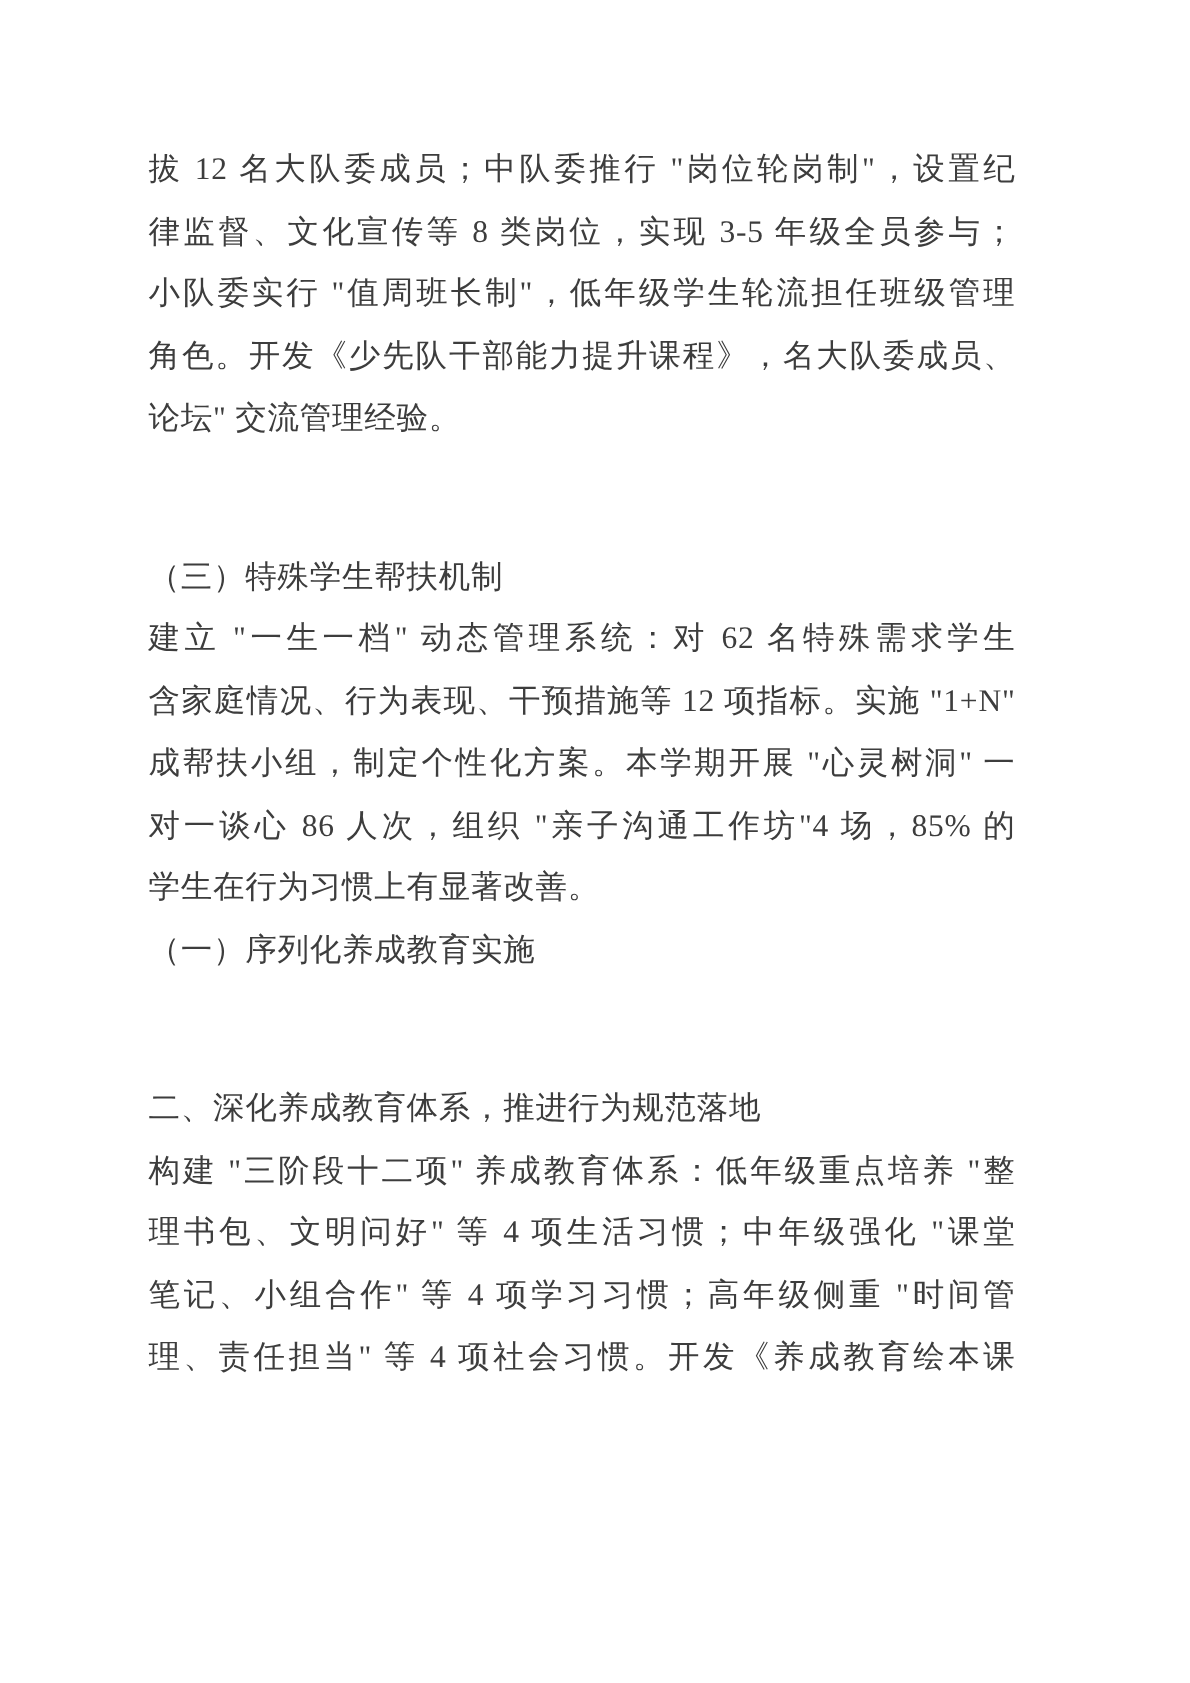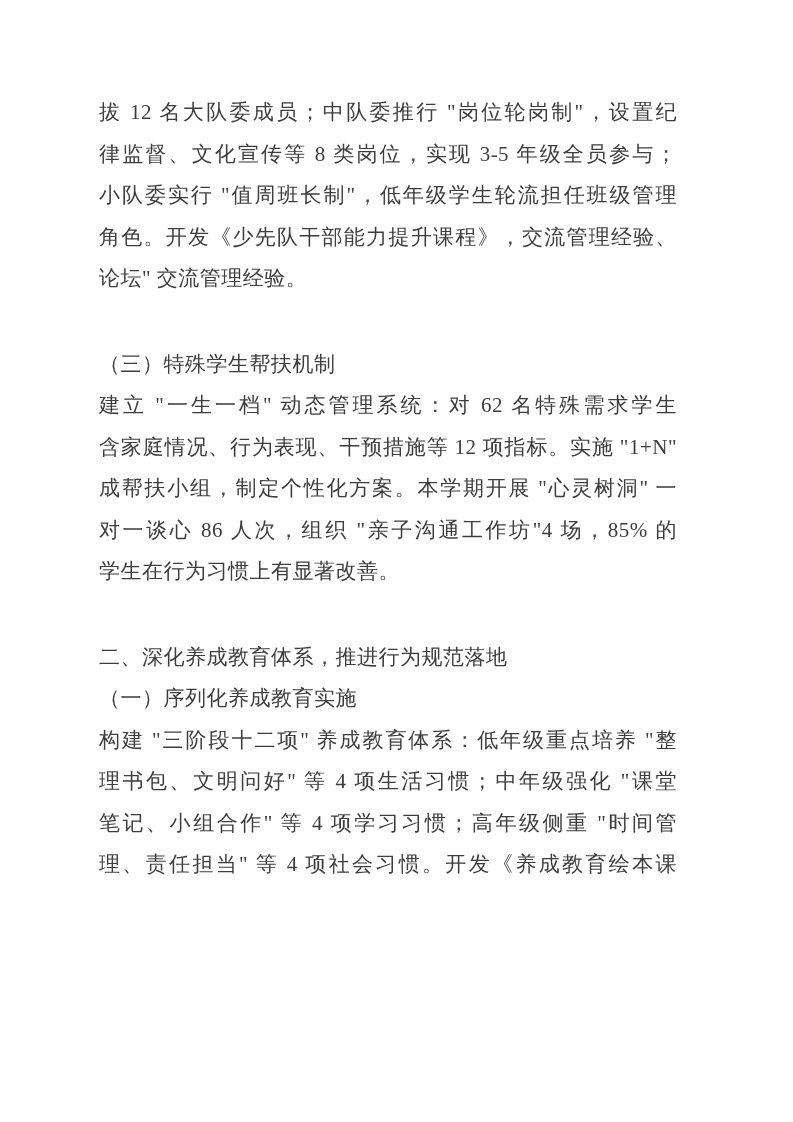--- a/index.html
+++ b/index.html
@@ -29,58 +29,58 @@
     font-size: 21px;
     line-height: 41.5px;
     letter-spacing: 0.5px;
     color: #3d3d3d;
     font-weight: 400;
   }
   .para {
     margin: 0;
   }
   .para.gap-before {
-    margin-top: 44px;
+    margin-top: 64px;
   }
   .line {
     text-align: justify;
     text-align-last: left;
     white-space: normal;
   }
   .line.fill {
     text-align-last: justify;
   }
 </style>
 </head>
 <body style="background: rgb(255, 255, 255);">
 
 <div class="page">
   <div class="textblock" style="color: rgb(61, 61, 61);">
       <div class="para">
         <div class="line fill">拔 12 名大队委成员；中队委推行 "岗位轮岗制"，设置纪</div>
         <div class="line fill">律监督、文化宣传等 8 类岗位，实现 3-5 年级全员参与；</div>
         <div class="line fill">小队委实行 "值周班长制"，低年级学生轮流担任班级管理</div>
-        <div class="line fill">角色。开发《少先队干部能力提升课程》，交流管理经验、</div>
+        <div class="line fill">角色。开发《少先队干部能力提升课程》，名大队委成员、</div>
         <div class="line">论坛" 交流管理经验。</div>
       </div>
       <div class="para gap-before">
         <div class="line">（三）特殊学生帮扶机制</div>
       </div>
       <div class="para">
         <div class="line fill">建立 "一生一档" 动态管理系统：对 62 名特殊需求学生</div>
         <div class="line fill">含家庭情况、行为表现、干预措施等 12 项指标。实施 "1+N"</div>
         <div class="line fill">成帮扶小组，制定个性化方案。本学期开展 "心灵树洞" 一</div>
         <div class="line fill">对一谈心 86 人次，组织 "亲子沟通工作坊"4 场，85% 的</div>
         <div class="line">学生在行为习惯上有显著改善。</div>
       </div>
+      <div class="para">
+        <div class="line">（一）序列化养成教育实施</div>
+      </div>
       <div class="para gap-before">
         <div class="line">二、深化养成教育体系，推进行为规范落地</div>
-      </div>
-      <div class="para">
-        <div class="line">（一）序列化养成教育实施</div>
       </div>
       <div class="para">
         <div class="line fill">构建 "三阶段十二项" 养成教育体系：低年级重点培养 "整</div>
         <div class="line fill">理书包、文明问好" 等 4 项生活习惯；中年级强化 "课堂</div>
         <div class="line fill">笔记、小组合作" 等 4 项学习习惯；高年级侧重 "时间管</div>
         <div class="line fill">理、责任担当" 等 4 项社会习惯。开发《养成教育绘本课</div>
       </div>
     </div>
 </div>
 

